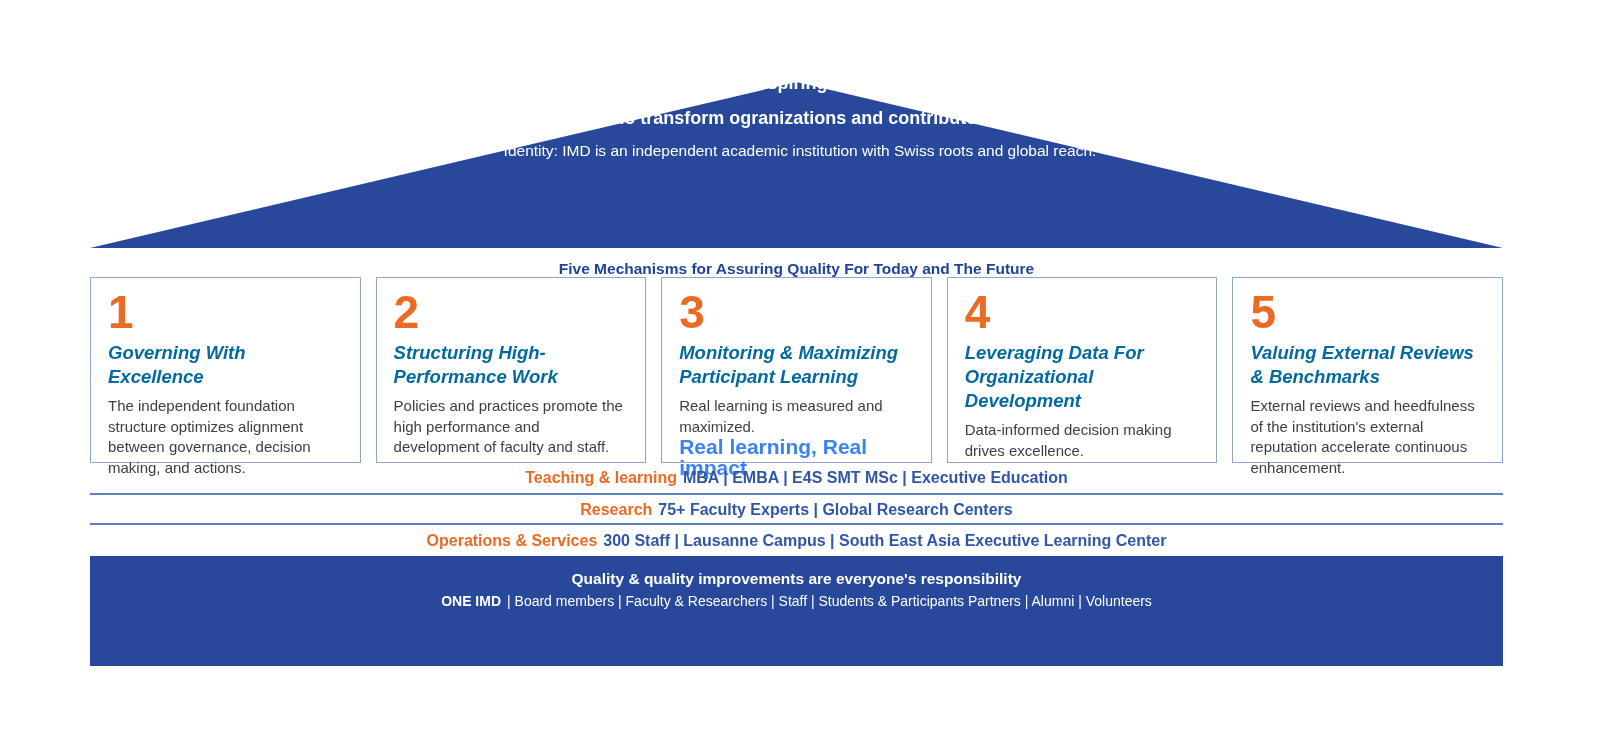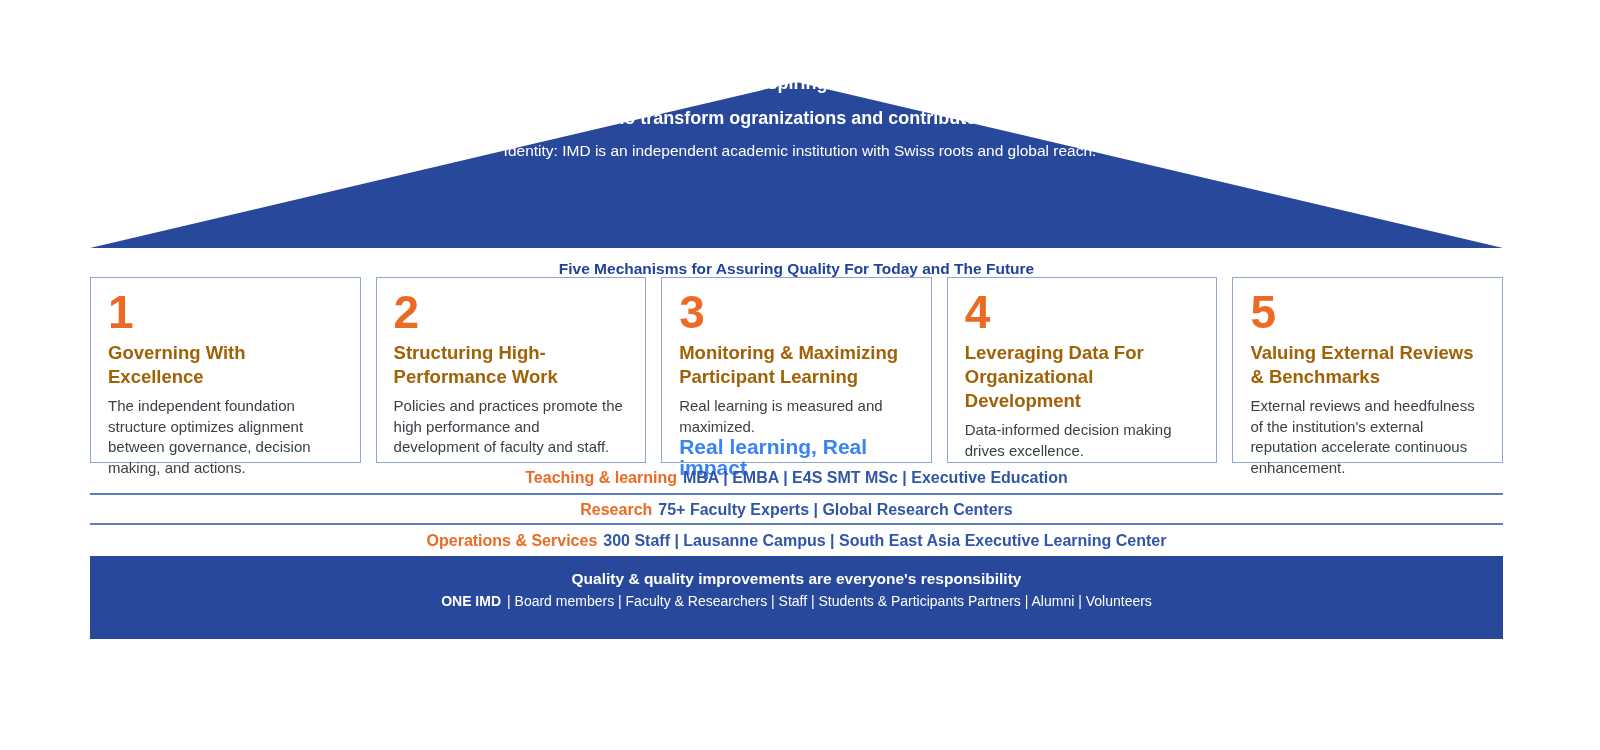--- a/index.html
+++ b/index.html
@@ -19,37 +19,37 @@
   
   .mech-heading { position:absolute; left:90px; top:260px; width:1413px;
                   text-align:center; font-size:15.5px; font-weight:bold; color:#1F429D; }
 
   
   .cards { position:absolute; left:90px; top:277px; width:1413px;
            display:flex; gap:15px; }
   .card { flex:1 1 0; height:186px; background:#ffffff;
           border:1.5px solid #8FA6CE; padding:10px 17px 10px 17px; }
   .card-number { color:#EB6A24; font-size:46px; font-weight:bold; line-height:1.05; }
-  .card-title  { color:#a16207; font-size:18.5px; font-weight:bold; line-height:24px; margin-top:5px; }
+  .card-title  { color:#0369a1; font-size:18.5px; font-weight:bold; line-height:24px; margin-top:5px;font-style:italic; }
   .card-body   { color:#3A3F47; font-size:15px; line-height:20.5px; margin-top:7px; }
   .card-body-bold { color:#3b82f6; font-size:21px; line-height:20.5px; font-weight:bold; }
 
   
   .activity-row { position:absolute; left:90px; width:1413px; text-align:center; font-size:16px; }
   .activity-label { color:#EB6A24; font-weight:bold; }
   .activity-items { color:#3156A8; font-weight:700; margin-left:6px; }
   .row-1 { top:462px; height:32px; line-height:32px; }
   .row-2 { top:496px; height:16px; line-height:28px; }
   .row-3 { top:526px; height:28px; line-height:30px; }
   .divider { position:absolute; left:90px; width:1413px; height:2px; background:#5D7FBE; }
   .divider-1 { top:493px; }
   .divider-2 { top:523px; }
 
   
-  .footer { position:absolute; left:90px; top:556px; width:1413px; height:83px;
+  .footer { position:absolute; left:90px; top:556px; width:1413px; height:110px;
             background:#27489B; color:#ffffff; text-align:center; padding-top:14px; }
   .footer-line1 { font-size:15.5px; font-weight:bold; }
   .footer-line2 { font-size:14px; margin-top:5px; font-weight:400; }
   .footer-line2 .one-imd { font-weight:bold; }
   .footer-line2 .rest { margin-left:6px; }
 </style>
 </head>
 <body>
 
 <div class="canvas">

